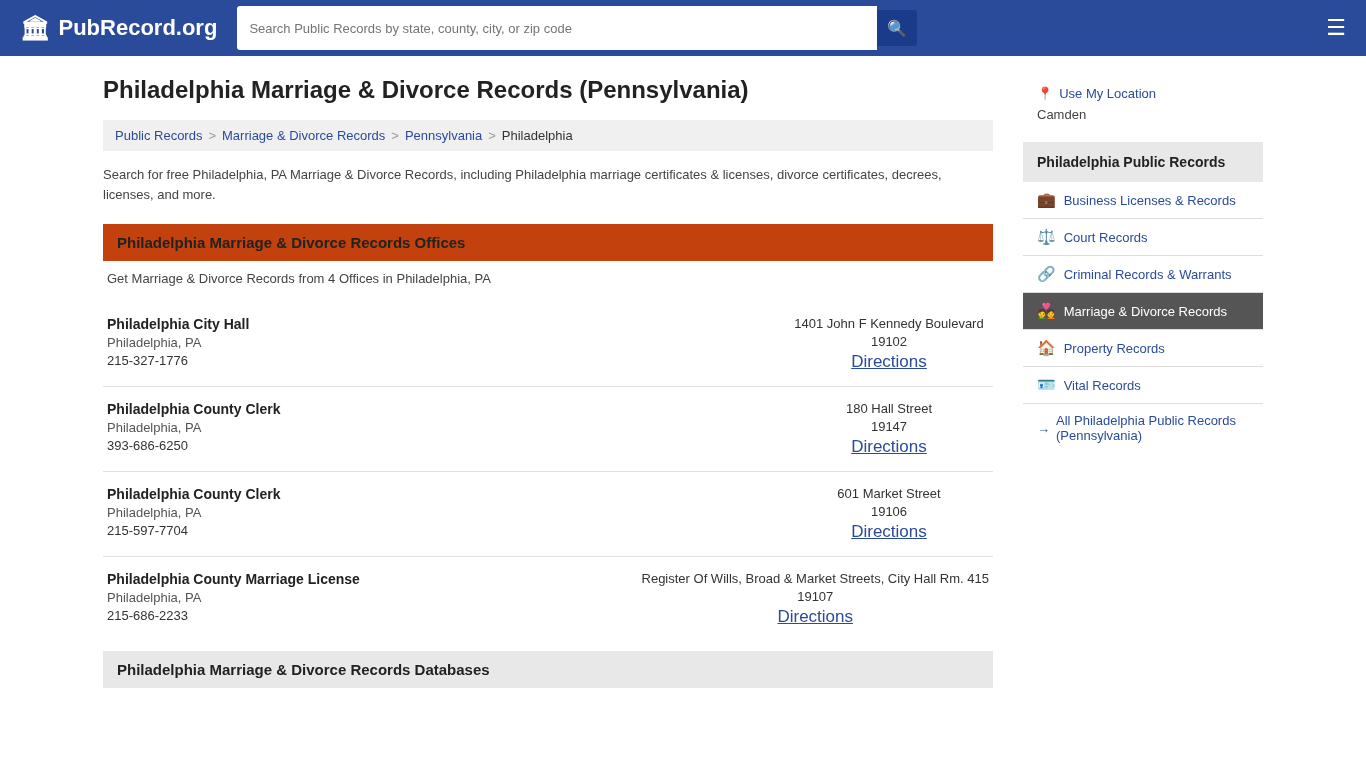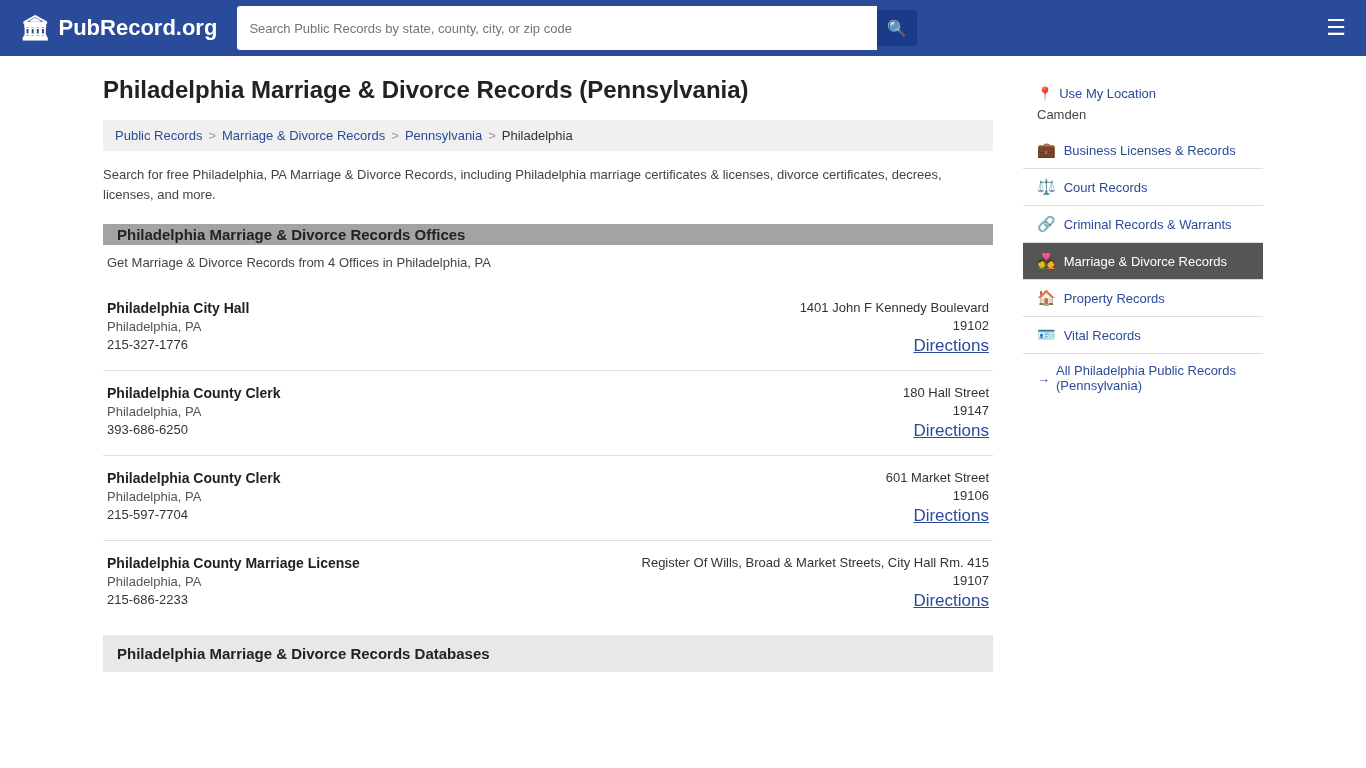--- a/index.html
+++ b/index.html
@@ -108,22 +108,22 @@
     
     .description {
       font-size: 13px;
       color: #444;
       margin-bottom: 20px;
       line-height: 1.5;
     }
 
     
     .section-header {
-      background: #a3a3a3;
-      padding: 2px 14px;
+      background: #c2410c;
+      padding: 10px 14px;
       font-weight: bold;
       font-size: 15px;
       color: #222;
       margin-bottom: 10px;
     }
 
     
     .sub-description {
       font-size: 13px;
       color: #444;
@@ -149,21 +149,21 @@
     .office-city {
       font-size: 13px;
       color: #555;
       margin-bottom: 3px;
     }
     .office-phone {
       font-size: 13px;
       color: #333;
     }
     .office-right {
-      text-align: right;
+      text-align: center;
       min-width: 200px;
     }
     .office-address {
       font-size: 13px;
       color: #333;
       margin-bottom: 3px;
     }
     .office-zip {
       font-size: 13px;
       color: #333;
@@ -357,20 +357,21 @@
   <aside class="sidebar">
 
     <div class="sidebar-location">
       <div class="use-location">
         <span>📍</span>
         <span>Use My Location</span>
       </div>
       <div class="location-text">Camden</div>
     </div>
 
+    <div class="sidebar-public-records">Philadelphia Public Records</div>
     <ul class="sidebar-links">
 
       <li>
         <a href="#">
           <span class="sidebar-icon">💼</span>
           <span>Business Licenses &amp; Records</span>
         </a>
       </li>
       <li>
         <a href="#">

